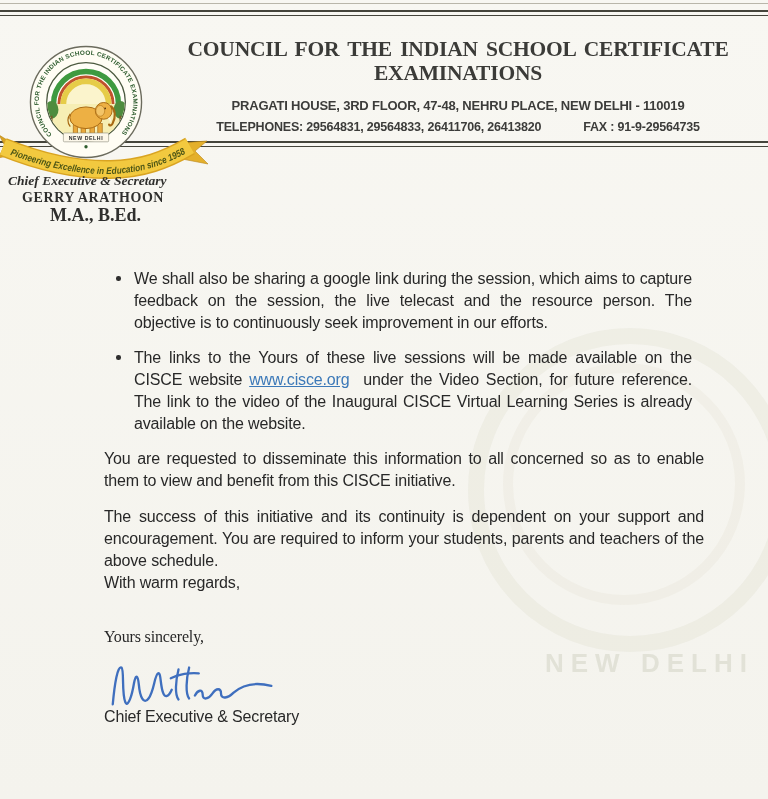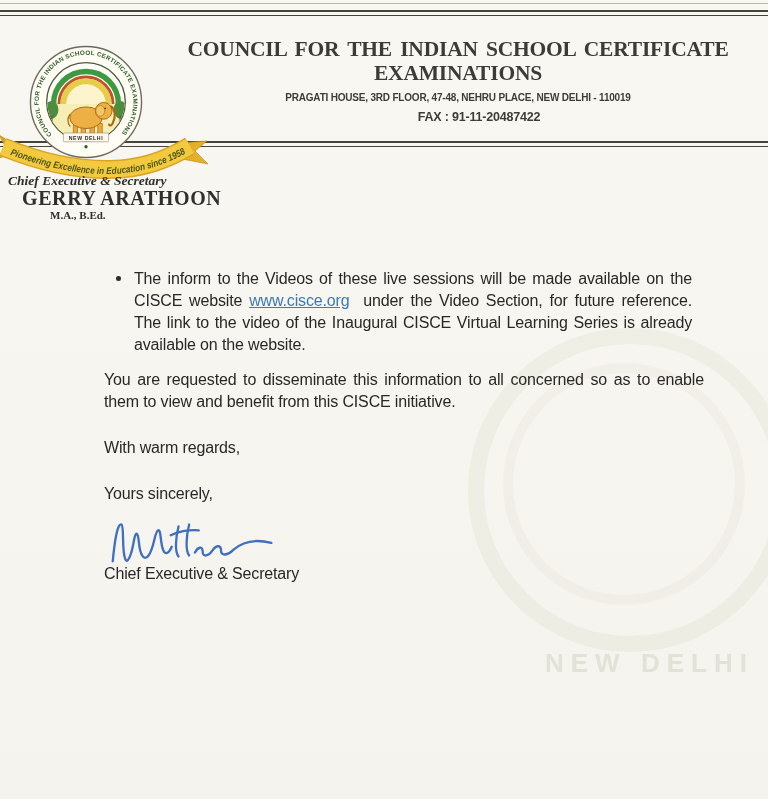--- a/index.html
+++ b/index.html
@@ -21,47 +21,47 @@
   .letterhead{position:relative;height:126px;z-index:2;}
   .emblem{position:absolute;left:27px;top:6px;width:118px;height:118px;z-index:2;}
   .ribbon{position:absolute;left:-2px;top:92px;width:222px;height:58px;z-index:4;}
   .head-text{margin-left:152px;width:612px;text-align:center;}
   .org-name{
     margin-top:21px;
     font-family:"Liberation Serif",serif;
     font-weight:bold;font-size:21.5px;line-height:24px;
     letter-spacing:-0.2px;word-spacing:3px;color:#3b3b38;
   }
-  .addr{margin-top:7px;font-size:10px;font-weight:700;letter-spacing:-0.2px;color:#3c3c3a;}
+  .addr{margin-top:13px;font-size:13px;font-weight:700;letter-spacing:-0.2px;color:#3c3c3a;}
   .contact-row{margin-top:7px;display:flex;justify-content:center;font-size:12.5px;font-weight:700;letter-spacing:-0.2px;color:#3c3c3a;}
   .c-email{margin-left:13px;}
   .c-fax{margin-left:42px;}
 
   
   .sender{position:relative;margin-top:9px;z-index:2;font-family:"Liberation Serif",serif;font-weight:bold;color:#2f2f2d;}
   .s-role{margin-left:8px;font-style:italic;font-size:13.5px;line-height:17px;}
-  .s-name{margin-left:22px;font-size:20px;line-height:18px;letter-spacing:0.6px;}
-  .s-degrees{margin-left:50px;font-size:11px;line-height:17px;}
+  .s-name{margin-left:22px;font-size:14px;line-height:18px;letter-spacing:0.6px;}
+  .s-degrees{margin-left:50px;font-size:18px;line-height:17px;}
 
   
   .wm{position:absolute;z-index:0;}
   .wm-ring{left:468px;top:328px;width:292px;height:292px;border-radius:50%;border:16px solid rgba(172,180,142,0.10);}
   .wm-ring2{left:503px;top:363px;width:222px;height:222px;border-radius:50%;border:10px solid rgba(188,180,142,0.08);}
   .wm-text{left:545px;top:648px;font-size:26px;font-weight:bold;letter-spacing:7px;color:rgba(158,166,136,0.22);}
 
   
   .letter-body{position:relative;z-index:2;margin-left:104px;width:600px;font-size:16px;line-height:22px;letter-spacing:-0.15px;color:#282828;}
   ul.bullets{list-style:none;margin:44px 0 0 0;padding:0;width:588px;}
   ul.bullets li{position:relative;padding-left:30px;margin:0 0 13px 0;text-align:justify;}
   ul.bullets li::before{content:"";position:absolute;left:12px;top:8.5px;width:4.5px;height:4.5px;border-radius:50%;background:#2e2e2e;}
   .para{margin:0;width:600px;text-align:justify;}
   .para.p1{margin-top:12px;}
   .para.p2{margin-top:14px;}
-  .regards{margin-top:24px;}
-  .closing{margin-top:24px;}
+  .regards{margin-top:0;}
+  .closing{margin-top:32px;font-family:Liberation Serif, serif;}
   .link{text-decoration:underline;cursor:pointer;margin-top:44px;}
   .link.blue{color:#3c79b8;}
   .link.visited{color:#7d4a68;}
   .signature{display:block;margin:6px 0 -6px -6px;width:190px;height:58px;}
   .sig-name{margin-top:0;}
   .sig-role{margin-top:0;}
 </style>
 </head>
 <body>
 
@@ -125,46 +125,51 @@
       <path d="M 5 18 C 42 33, 80 41, 112 40.5 C 144 40, 168 31, 192 17" fill="none" stroke="#f2c93f" stroke-width="16"></path>
       <text font-size="9.6" font-weight="bold" font-style="italic" fill="#4e5716">
         <textPath href="#ribTextPath" startOffset="2" textLength="182" lengthAdjust="spacingAndGlyphs">Pioneering Excellence in Education since 1958</textPath>
       </text>
     </svg>
 
     <div class="head-text">
       <div class="org-name">COUNCIL FOR THE INDIAN SCHOOL CERTIFICATE EXAMINATIONS</div>
       <div class="addr">PRAGATI HOUSE, 3RD FLOOR, 47-48, NEHRU PLACE, NEW DELHI - 110019</div>
       <div class="contact-row">
-        <span class="c-fax">FAX : 91-11-20487422</span>
+        <span class="c-phones">TELEPHONES: 29564831, 29564833, 26411706, 26413820</span>
+        <span class="c-fax">FAX : 91-9-29564735</span>
       </div>
     </div>
   </div>
 
   <div class="rule bottom"></div>
 
   <div class="sender">
     <div class="s-role">Chief Executive &amp; Secretary</div>
     <div class="s-name">GERRY ARATHOON</div>
     <div class="s-degrees">M.A., B.Ed.</div>
   </div>
 
   <div class="wm wm-ring"></div>
   <div class="wm wm-ring2"></div>
   <div class="wm wm-text">NEW DELHI</div>
 
   <div class="letter-body">
 
     <ul class="bullets">
       <li>
-        <span>The inform to the Videos of these live sessions will be made available on the CISCE website </span><a class="link blue">www.cisce.org</a><span>&nbsp; under the Video Section, for future reference. The link to the video of the Inaugural CISCE Virtual Learning Series is already available on the website.</span>
+        <span>We shall also be sharing a google link during the session, which aims to capture feedback on the session, the live telecast and the resource person. The objective is to continuously seek improvement in our efforts.</span>
+      </li>
+      <li>
+        <span>The links to the Yours of these live sessions will be made available on the CISCE website </span><a class="link blue">www.cisce.org</a><span>&nbsp; under the Video Section, for future reference. The link to the video of the Inaugural CISCE Virtual Learning Series is already available on the website.</span>
       </li>
     </ul>
 
     <p class="para p1">You are requested to disseminate this information to all concerned so as to enable them to view and benefit from this CISCE initiative.</p>
+    <p class="para p2">The success of this initiative and its continuity is dependent on your support and encouragement. You are required to inform your students, parents and teachers of the above schedule.</p>
 
     <p class="para regards">With warm regards,</p>
     <p class="para closing">Yours sincerely,</p>
 
     <svg class="signature" viewBox="0 0 190 60" aria-hidden="true">
       <g fill="none" stroke="#3f6fbe" stroke-width="2.4" stroke-linecap="round">
         <path d="M 12 52 C 14 30, 17 12, 21 14 C 24 16, 21 40, 25 50 C 28 56, 32 42, 34 30 C 36 20, 38 22, 39 32 C 40 44, 44 53, 49 46 C 55 38, 55 22, 59 20 C 62 19, 61 32, 64 40 C 66 46, 70 44, 73 37"></path>
         <path d="M 80 16 C 77 28, 76 42, 80 47"></path>
         <path d="M 91 14 C 88 26, 87 41, 91 46"></path>
         <path d="M 72 25 C 80 21, 92 19, 101 20"></path>

